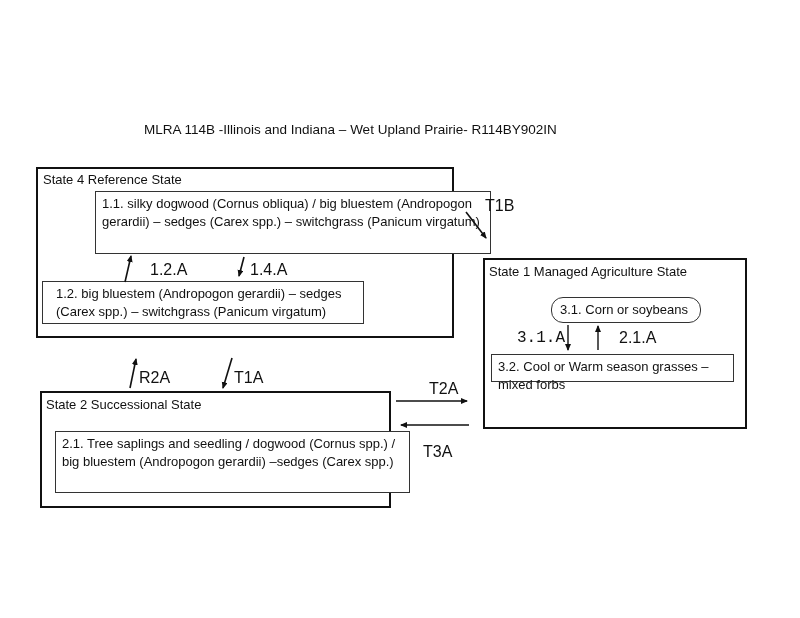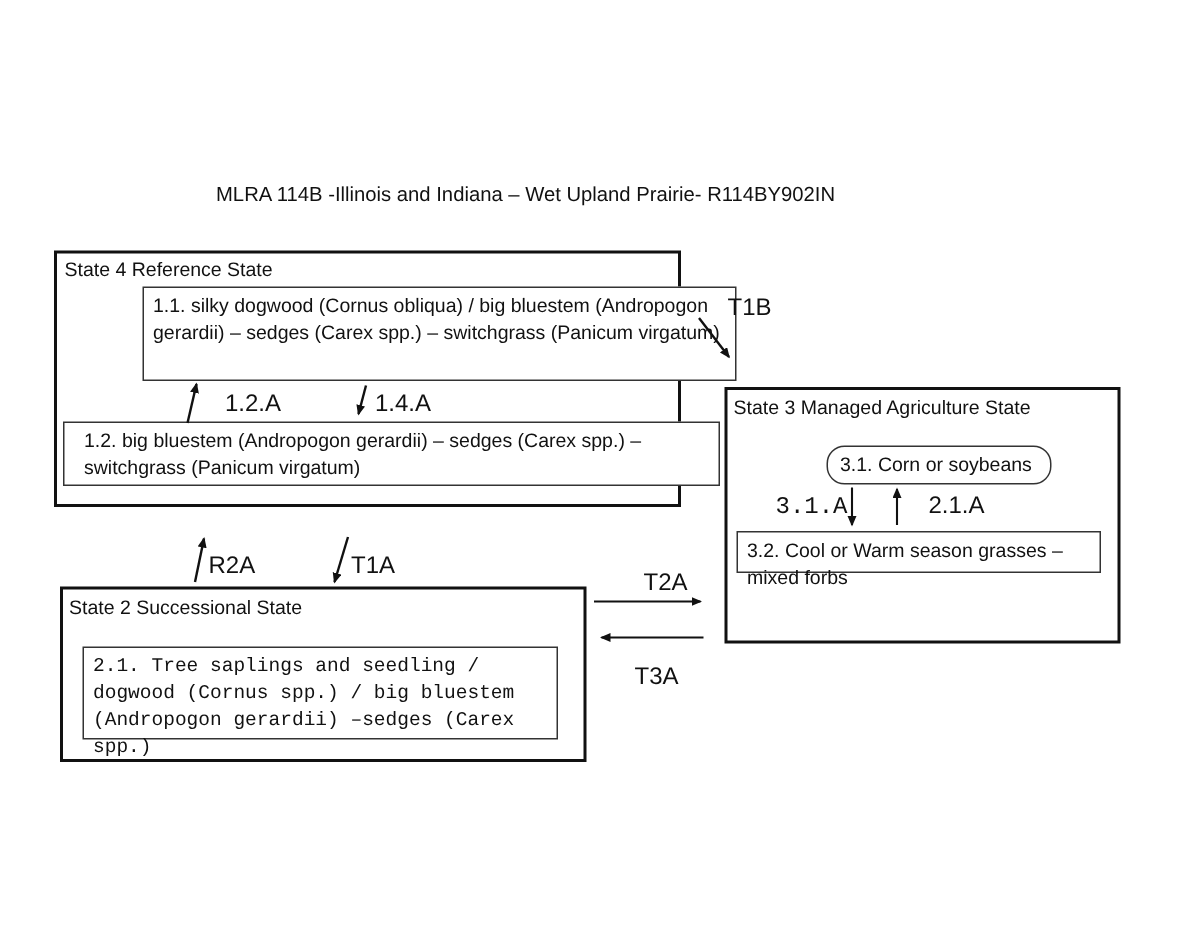--- a/index.html
+++ b/index.html
@@ -15,32 +15,32 @@
   svg.arrows { position:absolute; left:0; top:0; width:800px; height:618px; pointer-events:none; }
 </style>
 </head>
 <body>
 
 <div class="abs title">MLRA 114B -Illinois and Indiana –  Wet Upland Prairie- R114BY902IN</div>
 
 <div class="state" style="left:36px; top:167px; width:418px; height:171px;"></div>
 <div class="state-label" style="left:43px; top:172px;">State 4 Reference State</div>
 <div class="phase" style="left:47px; top:191px; width:396px; height:63px;margin-left:48px;">1.1. silky dogwood (Cornus obliqua) / big bluestem (Andropogon gerardii) – sedges (Carex spp.) – switchgrass (Panicum virgatum)</div>
-<div class="phase" style="left:42px; top:281px; width:438px; height:43px;padding-left:13px;">1.2. big bluestem (Andropogon gerardii) – sedges (Carex spp.) – switchgrass (Panicum virgatum)</div>
+<div class="phase" style="left:42px; top:281px; width:322px; height:43px;padding-left:13px;">1.2. big bluestem (Andropogon gerardii) – sedges (Carex spp.) – switchgrass (Panicum virgatum)</div>
 <div class="lbl" style="left:150px; top:261px;">1.2.A</div>
 <div class="lbl" style="left:250px; top:261px;">1.4.A</div>
 
 <div class="state" style="left:40px; top:391px; width:351px; height:117px;"></div>
 <div class="state-label" style="left:46px; top:397px;">State 2 Successional State</div>
-<div class="phase" style="left:55px; top:431px; width:317px; height:62px;font-family:Liberation Mono, monospace;">2.1. Tree saplings and seedling / dogwood (Cornus spp.) / big bluestem (Andropogon gerardii) –sedges (Carex spp.)</div>
+<div class="phase" style="left:55px; top:431px; width:355px; height:62px;">2.1. Tree saplings and seedling / dogwood (Cornus spp.) / big bluestem (Andropogon gerardii) –sedges (Carex spp.)</div>
 <div class="lbl" style="left:139px; top:369px;">R2A</div>
 <div class="lbl" style="left:234px; top:369px;">T1A</div>
 
 <div class="state" style="left:483px; top:258px; width:264px; height:171px;"></div>
-<div class="state-label" style="left:489px; top:264px;">State 3  Managed Agriculture State</div>
+<div class="state-label" style="left:489px; top:264px;">State 1  Managed Agriculture State</div>
 <div class="phase" style="left:551px; top:297px; width:150px; height:26px; padding:3px 8px;border-radius:12px;">3.1. Corn or soybeans</div>
 <div class="phase" style="left:491px; top:354px; width:243px; height:28px;">3.2. Cool  or Warm season grasses – mixed forbs</div>
 <div class="lbl" style="left:517px; top:329px;font-family:Liberation Mono, monospace;">3.1.A</div>
 <div class="lbl" style="left:619px; top:329px;">2.1.A</div>
 
 <div class="lbl" style="left:485px; top:197px;">T1B</div>
 <div class="lbl" style="left:429px; top:380px;">T2A</div>
 <div class="lbl" style="left:423px; top:443px;">T3A</div>
 
 <svg class="arrows" viewBox="0 0 800 618">

